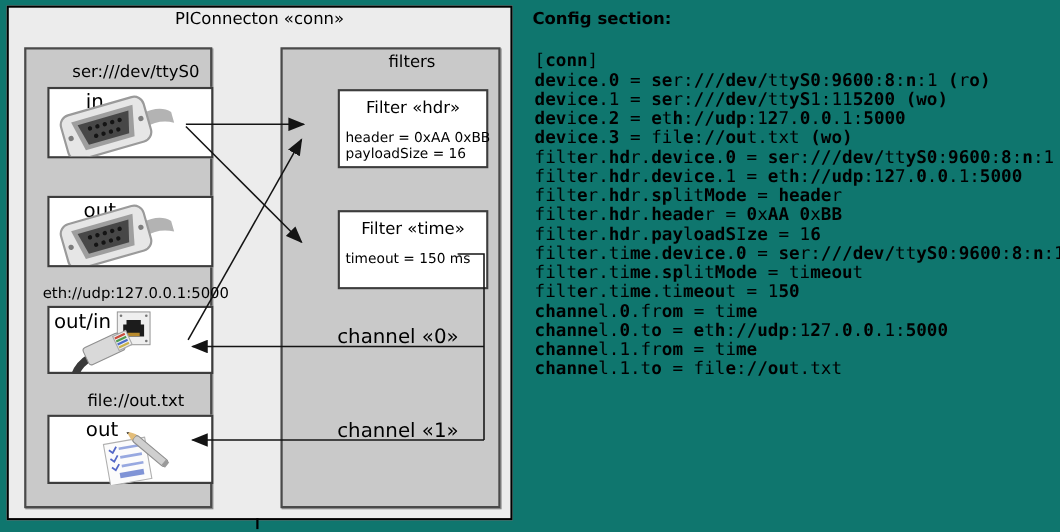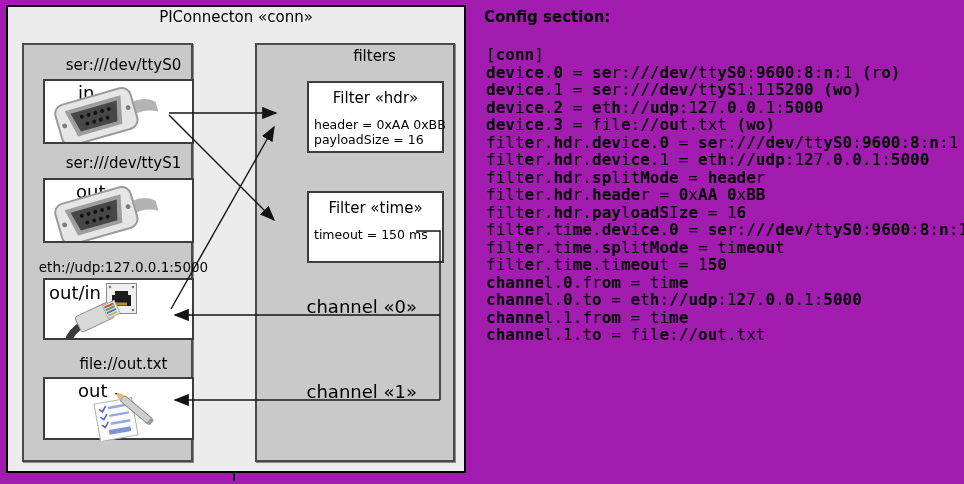--- a/index.html
+++ b/index.html
@@ -1,16 +1,16 @@
 <!DOCTYPE html>
 <html><head>
 <meta charset="utf-8">
 <style>
   html,body{margin:0;padding:0;background:#fff;}
-  .stage{position:relative;width:964px;height:484px;background:#a21caf;
+  .stage{position:relative;width:964px;height:484px;background:#0f766e;
          font-family:"DejaVu Sans",sans-serif;color:#000;overflow:hidden;}
 
   
   .outer{position:absolute;left:6px;top:5px;width:460px;height:468px;
          background:#ececec;border:2px solid #000;box-sizing:border-box;}
   .diagram-title{position:absolute;left:6px;top:9px;width:460px;text-align:center;
          font-size:15px;line-height:17px;}
   .notch{position:absolute;left:233px;top:471px;width:2px;height:10px;background:#000;}
 
   .group{position:absolute;top:43px;height:419px;background:#c9c9c9;
@@ -88,21 +88,20 @@
         <circle cx="34.5" cy="32" r="2" fill="#141414"></circle>
           <circle cx="41.5" cy="32" r="2" fill="#141414"></circle>
         <circle cx="48.5" cy="32" r="2" fill="#141414"></circle>
           <circle cx="55.5" cy="32" r="2" fill="#141414"></circle>
         <circle cx="12" cy="28" r="2.4" fill="#7d7d7d"></circle>
           <circle cx="78" cy="28" r="2.4" fill="#7d7d7d"></circle>
       </g>
     </svg>
   </div>
 
-  <div class="dev-label l2">ser:///dev/ttyS1</div>
   <div class="dev-box b2">
     <span class="port">out</span>
     <svg class="icon-db9" width="110" height="56" viewBox="0 0 110 56">
       <g transform="rotate(-16 55 28)">
         <path d="M80 24 Q98 21 106 30 L106 40 Q93 33 80 37 Z" fill="#b3b3b3"></path>
         <rect x="6" y="7" width="78" height="42" rx="9" fill="#e6e6e6" stroke="#9a9a9a" stroke-width="2"></rect>
         <path d="M16 14 L74 14 L68 42 L22 42 Z" fill="#9e9e9e"></path>
         <path d="M21 18 L69 18 L64 38 L26 38 Z" fill="#474747"></path>
         <circle cx="31" cy="24" r="2" fill="#141414"></circle>
           <circle cx="38" cy="24" r="2" fill="#141414"></circle>

